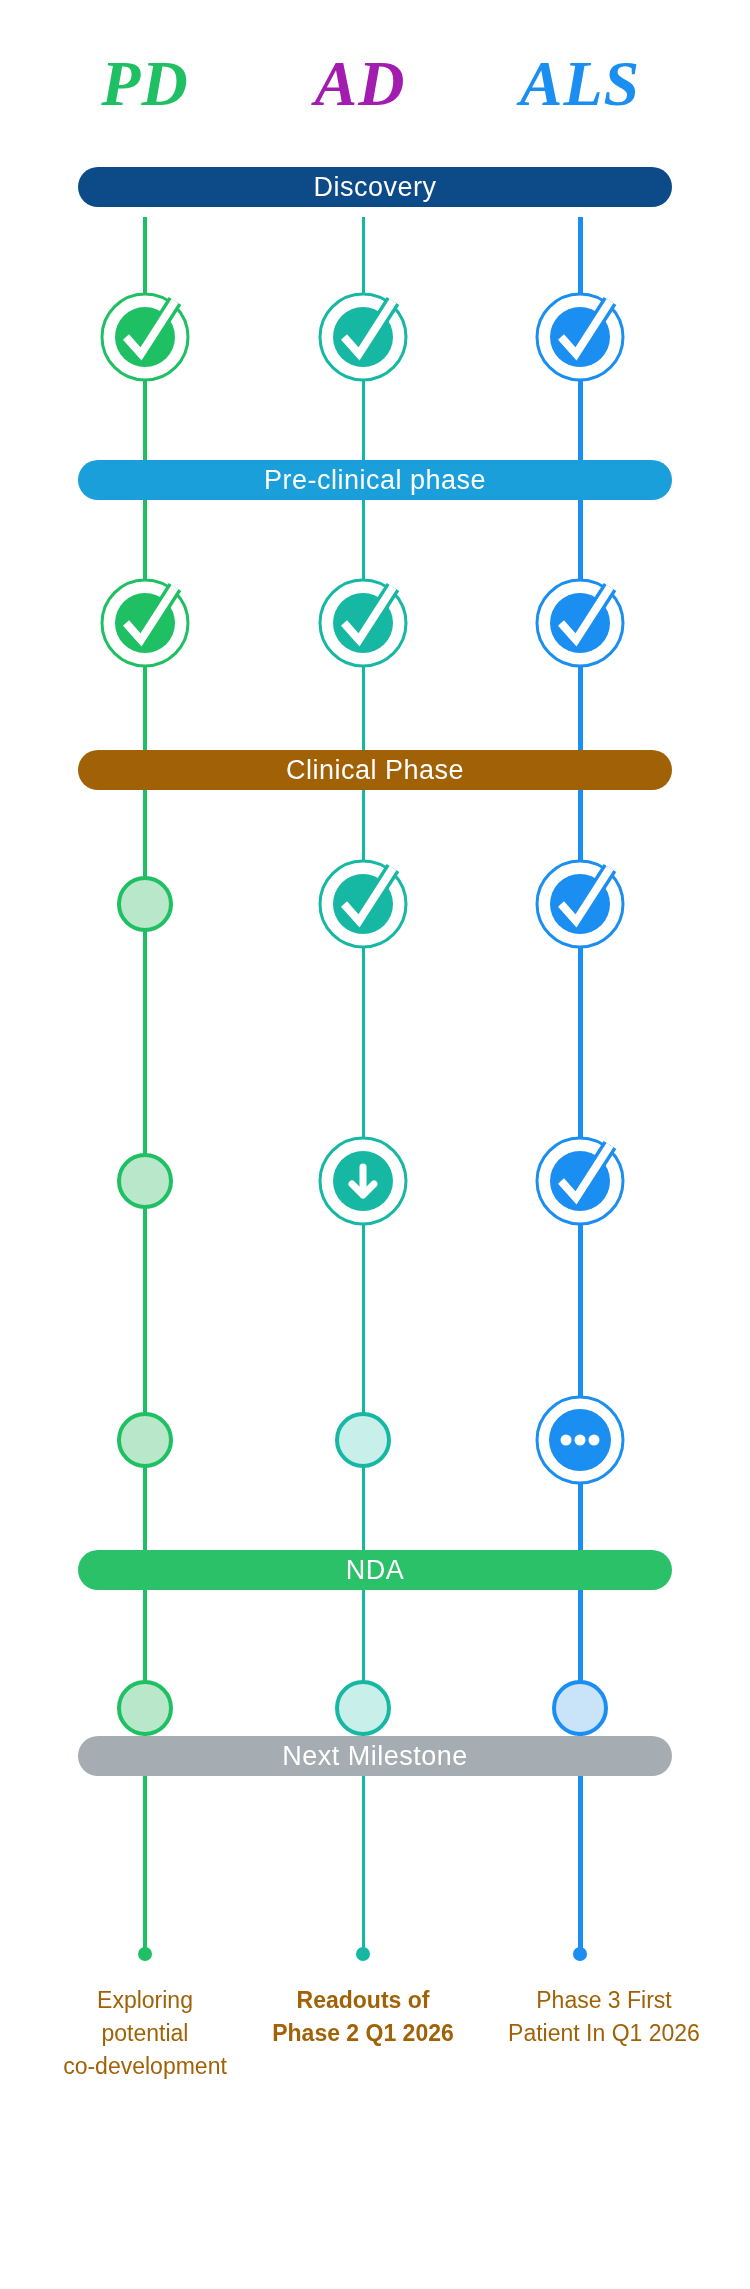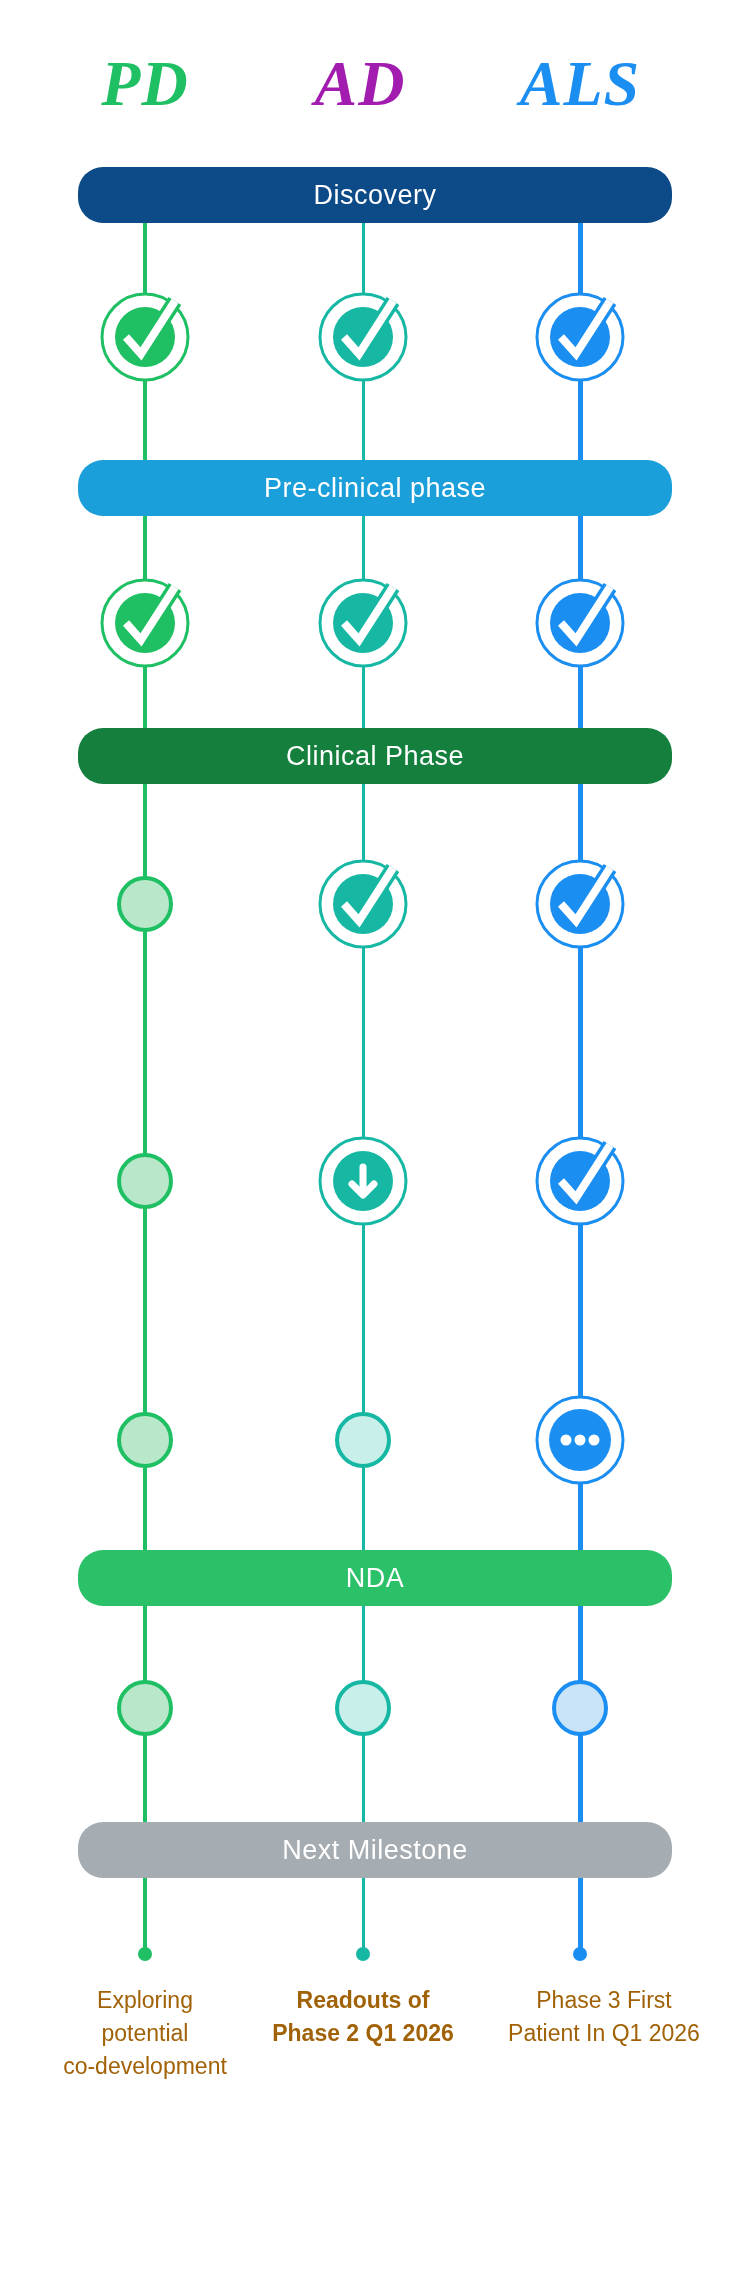--- a/index.html
+++ b/index.html
@@ -3,42 +3,42 @@
 <meta charset="utf-8">
 <style>
   html,body{margin:0;padding:0;background:#fff;}
   #stage{position:relative;width:750px;height:2289px;background:#ffffff;overflow:hidden;
          font-family:"Liberation Sans",sans-serif;}
   .col-header{position:absolute;transform:translateX(-50%);top:52px;
               font-family:"Liberation Serif",serif;font-style:italic;font-weight:700;
               font-size:64px;letter-spacing:1px;line-height:1;}
   .vline{position:absolute;z-index:1;}
   .line-dot{position:absolute;z-index:4;border-radius:50%;}
-  .bar{position:absolute;left:78px;width:594px;height:56px;border-radius:25px;z-index:2;
+  .bar{position:absolute;left:78px;width:594px;height:40px;border-radius:25px;z-index:2;
        display:flex;align-items:center;justify-content:center;color:#ffffff;
        font-size:27px;letter-spacing:0.5px;}
   .icon-cell{position:absolute;z-index:3;transform:translate(-50%,-50%);line-height:0;}
   .plain-circle{width:48px;height:48px;border-radius:50%;border-style:solid;border-width:4px;}
   .milestone{position:absolute;transform:translateX(-50%);z-index:4;text-align:center;
              color:#a16207;font-size:23px;line-height:33px;font-weight:500;white-space:nowrap;}
 </style>
 </head>
 <body>
 
 <div id="stage">
 
   <div class="col-header" style="left: 145px; color: rgb(31, 192, 99);">PD</div>
   <div class="col-header" style="left: 360px; color: #a21caf;">AD</div>
   <div class="col-header" style="left: 580px; color: rgb(27, 142, 242);">ALS</div>
 
   <div class="bar" style="top: 167px; background: rgb(12, 74, 136);">Discovery</div>
   <div class="bar" style="top: 460px; background: rgb(26, 159, 219);">Pre-clinical phase</div>
-  <div class="bar" style="top: 728px; background: #15803d;">Clinical Phase</div>
+  <div class="bar" style="top: 750px; background: #a16207;">Clinical Phase</div>
   <div class="bar" style="top: 1550px; background: rgb(43, 193, 105);">NDA</div>
-  <div class="bar" style="top: 1822px; background: rgb(166, 173, 178);">Next Milestone</div>
+  <div class="bar" style="top: 1736px; background: rgb(166, 173, 178);">Next Milestone</div>
 
 <div class="vline" style="left: 143px; top: 217px; width: 4px; height: 1737px; background: rgb(31, 192, 99);"></div>
     <div class="line-dot" style="left: 138px; top: 1947px; width: 14px; height: 14px; background: rgb(31, 192, 99);"></div>
     <div class="milestone" style="left: 145px; top: 1984px;">
       <div>Exploring</div>
       <div>potential</div>
       <div>co-development</div>
     </div>
     <div class="vline" style="left: 361.5px; top: 217px; width: 3px; height: 1737px; background: rgb(22, 184, 164);"></div>
     <div class="line-dot" style="left: 356px; top: 1947px; width: 14px; height: 14px; background: rgb(22, 184, 164);"></div>

